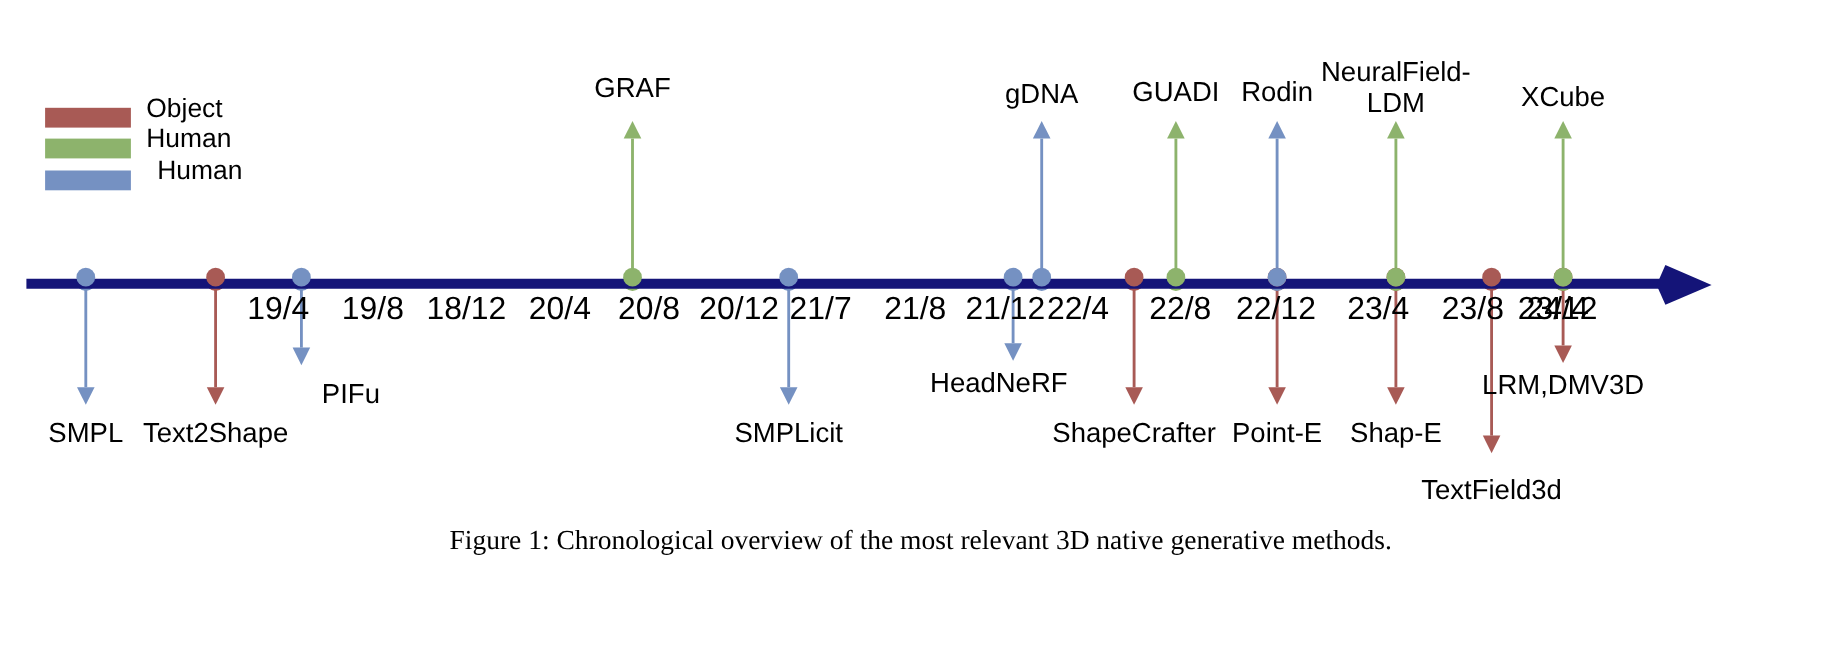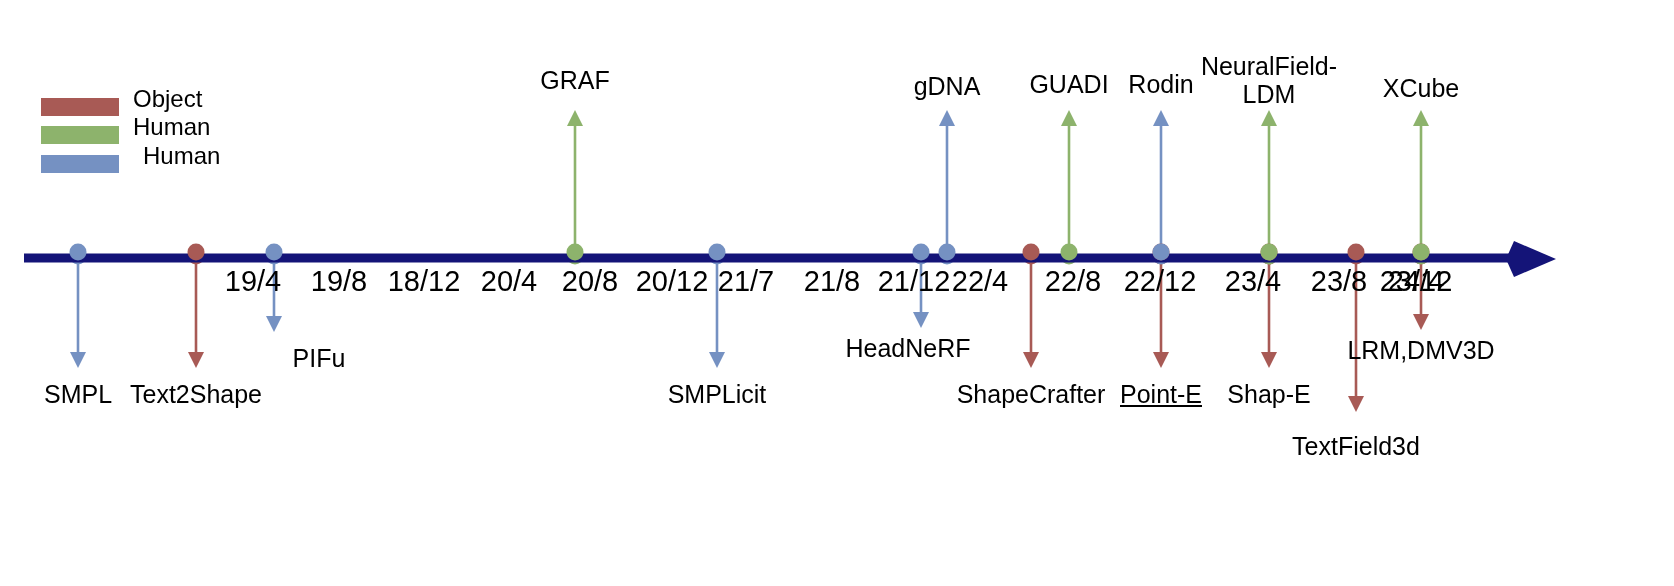--- a/index.html
+++ b/index.html
@@ -203,23 +203,24 @@
   <div id="method-labels">
       <div class="txt method-label" style="left: 78px; top: 380px;">SMPL</div>
       <div class="txt method-label" style="left: 196px; top: 380px;">Text2Shape</div>
       <div class="txt method-label" style="left: 274px; top: 344px; margin-left: 45px;">PIFu</div>
       <div class="txt method-label" style="left: 575px; top: 66px;">GRAF</div>
       <div class="txt method-label" style="left: 717px; top: 380px;">SMPLicit</div>
       <div class="txt method-label" style="left: 908px; top: 334px;">HeadNeRF</div>
       <div class="txt method-label" style="left: 947px; top: 72px;">gDNA</div>
       <div class="txt method-label" style="left: 1031px; top: 380px;">ShapeCrafter</div>
       <div class="txt method-label" style="left: 1069px; top: 70px;">GUADI</div>
-      <div class="txt method-label" style="left: 1161px; top: 380px; text-decoration: underline;">Point-E</div>
+      <div class="txt method-label" style="left: 1161px; top: 380px;">Point-E</div>
       <div class="txt method-label" style="left: 1161px; top: 70px;">Rodin</div>
       <div class="txt method-label" style="left: 1269px; top: 380px;">Shap-E</div>
       <div class="txt method-label" style="left: 1269px; top: 52px;">NeuralField-<br>LDM</div>
       <div class="txt method-label" style="left: 1356px; top: 432px;">TextField3d</div>
       <div class="txt method-label" style="left: 1421px; top: 336px;">LRM,DMV3D</div>
       <div class="txt method-label" style="left: 1421px; top: 74px;">XCube</div>
     </div>
 
+  <div class="txt caption" style="top:478px;">Figure 1: Chronological overview of the most relevant 3D native generative methods.</div>
 
 </div>
 
 </body></html>

